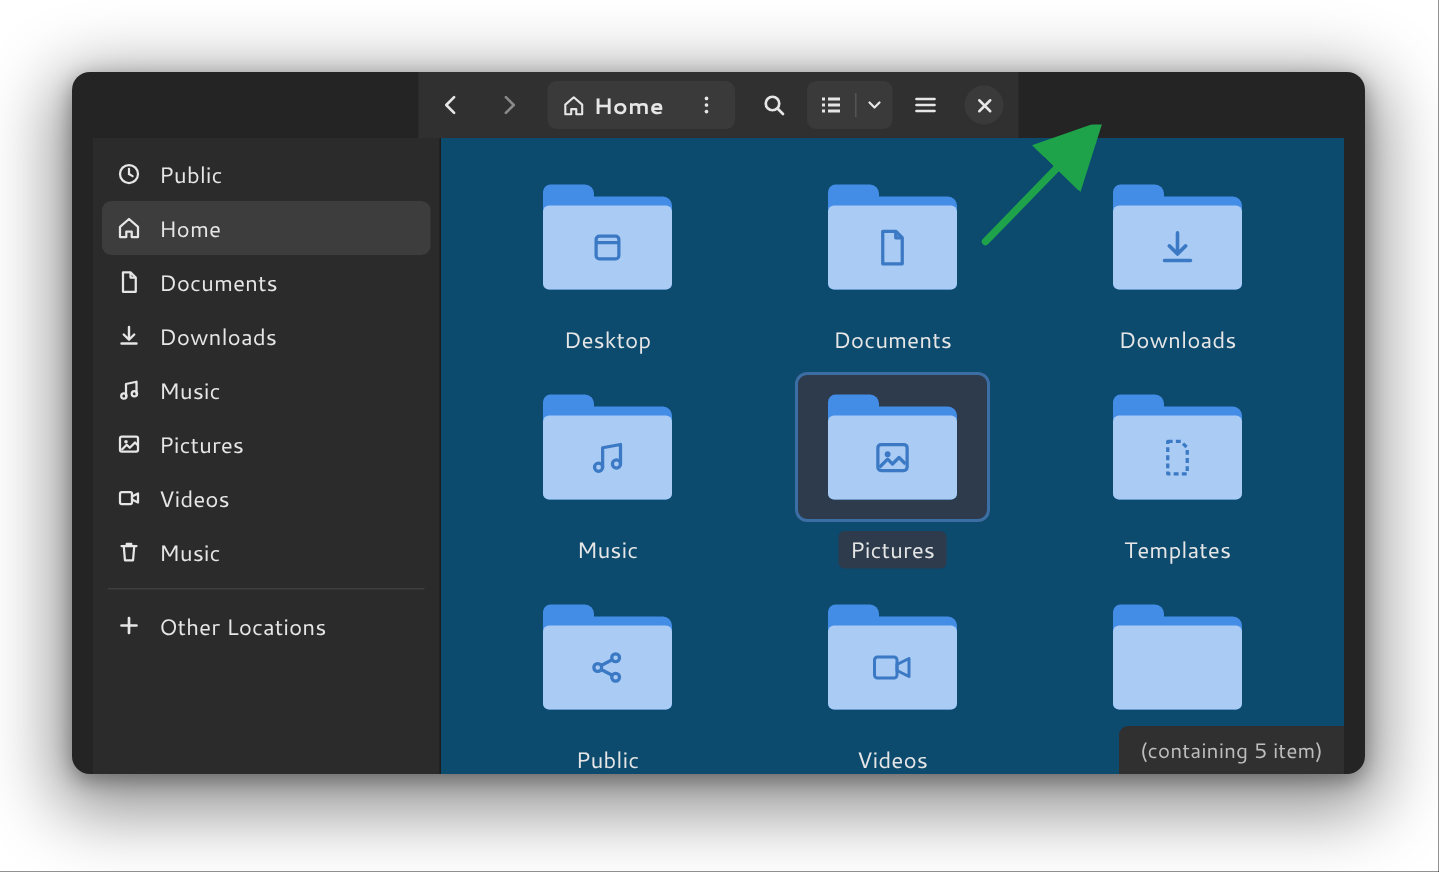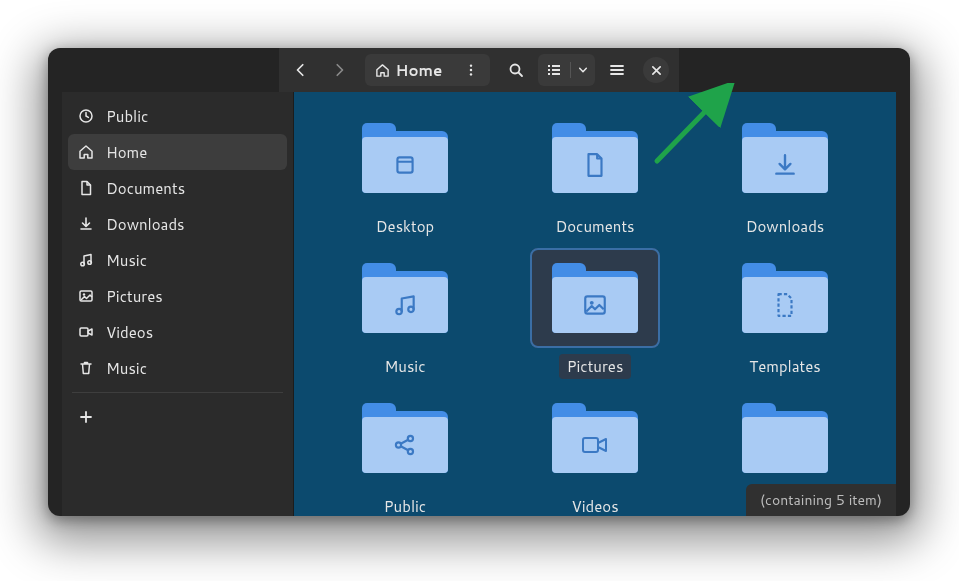--- a/index.html
+++ b/index.html
@@ -322,20 +322,21 @@
           </svg>
         <span>Music</span>
       </div>
 
       <div class="side-divider"></div>
 
       <div class="side-item">
         <svg width="16" height="16" viewBox="0 0 16 16">
             <path d="M8 3v10M3 8h10" stroke="currentColor" stroke-width="1.8" stroke-linecap="round"></path>
           </svg>
+        <span>Other Locations</span>
       </div>
     </div>
 
     <div class="main">
       <div class="grid">
 
         <div class="item">
           <div class="thumb">
             <div class="folder">
               <div class="tab"></div>

